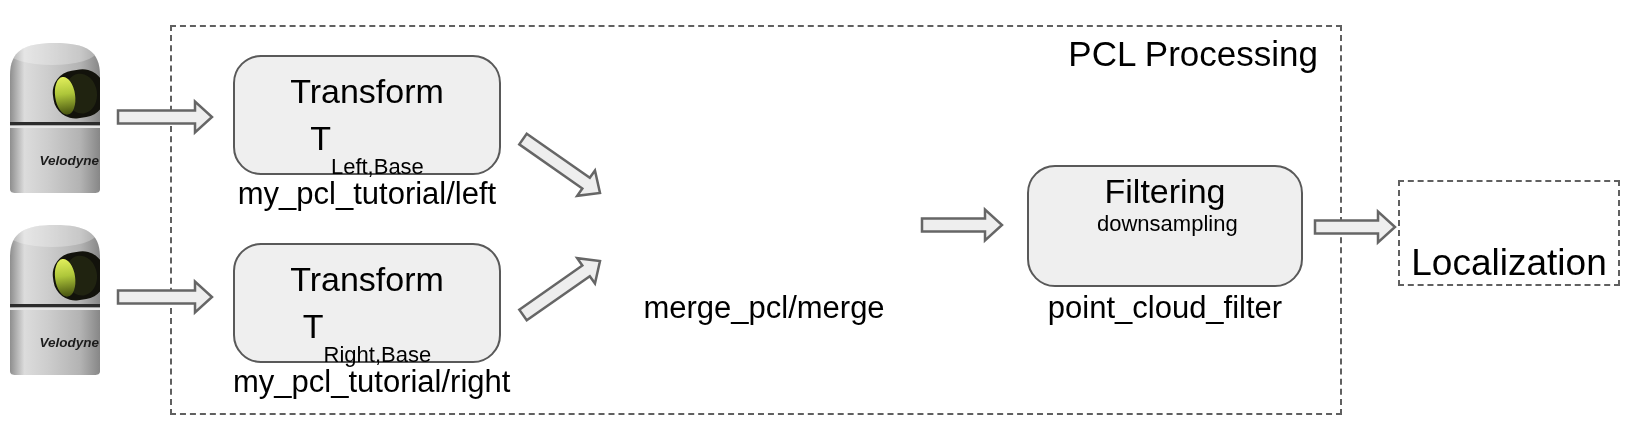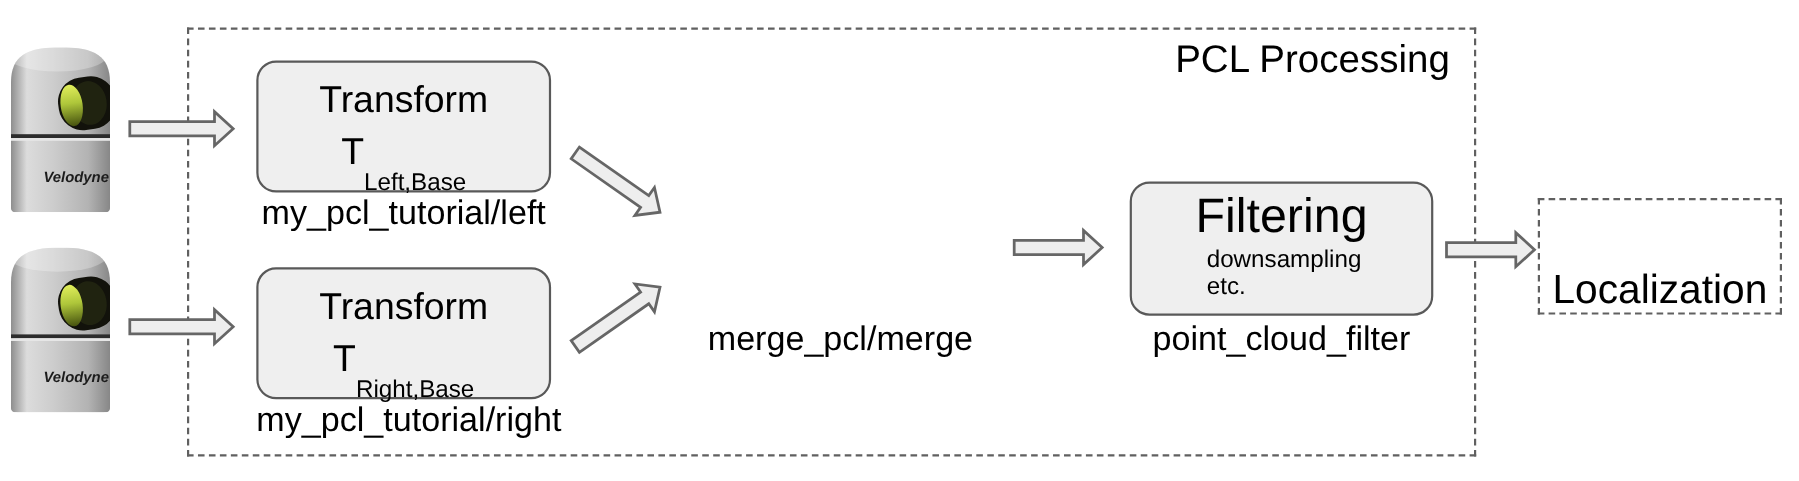--- a/index.html
+++ b/index.html
@@ -12,33 +12,33 @@
     position:absolute;left:170px;top:25px;width:1168px;height:386px;
     border:2.5px dashed #606060;
   }
   .pcl-title{
     position:absolute;top:8px;right:22px;font-size:35px;line-height:1.1;
     white-space:nowrap;
   }
   
   .node{
     position:absolute;background:#efefef;border:2.5px solid #595959;
-    border-radius:18px;display:flex;flex-direction:column;
+    border-radius:28px;display:flex;flex-direction:column;
     align-items:center;justify-content:center;box-sizing:border-box;
   }
   .node-title{font-size:34px;line-height:1.2;}
   .t-line{font-size:34px;line-height:1.2;margin-top:6px;}
   .t-sub{font-size:22px;position:relative;top:24px;}
   .transform-left{left:233px;top:55px;width:268px;height:120px;}
   .transform-right{left:233px;top:243px;width:268px;height:120px;}
   .merge{left:622px;top:165px;width:276px;height:122px;}
   .merge .node-title{font-size:37px;}
   .filtering{left:1027px;top:165px;width:276px;height:122px;
     align-items:stretch;justify-content:flex-start;padding-top:4px;}
-  .filtering .node-title{font-size:44px;text-align:center;}
+  .filtering .node-title{font-size:34px;text-align:center;}
   .filter-detail{font-size:22px;line-height:24px;margin-left:68px;text-align:left;}
   
   .topic{
     position:absolute;font-size:31px;line-height:1.1;text-align:center;
     white-space:nowrap;
   }
   .topic-left{left:233px;top:177px;width:268px;}
   .topic-right{left:233px;top:365px;width:268px;}
   .topic-merge{left:626px;top:291px;width:276px;}
   .topic-filter{left:1027px;top:291px;width:276px;}
@@ -119,21 +119,20 @@
     <div class="node-title">Transform</div>
     <div class="t-line"><span>T</span><span class="t-sub">Right,Base</span></div>
   </div>
   <div class="topic topic-right">my_pcl_tutorial/right</div>
 
   <div class="topic topic-merge">merge_pcl/merge</div>
 
   <div class="node filtering">
     <div class="node-title">Filtering</div>
     <div class="filter-detail">downsampling</div>
-    <div class="filter-detail">etc.</div>
   </div>
   <div class="topic topic-filter">point_cloud_filter</div>
 
   <div class="localization">
     <span>Localization</span>
   </div>
 
   <svg class="arrows" width="1635" height="437" viewBox="0 0 1635 437" style="pointer-events:none;">
     <defs>
       <path id="arrow-l" d="M0,-6.5 L77,-6.5 L77,-15.5 L94,0 L77,15.5 L77,6.5 L0,6.5 Z"></path>

